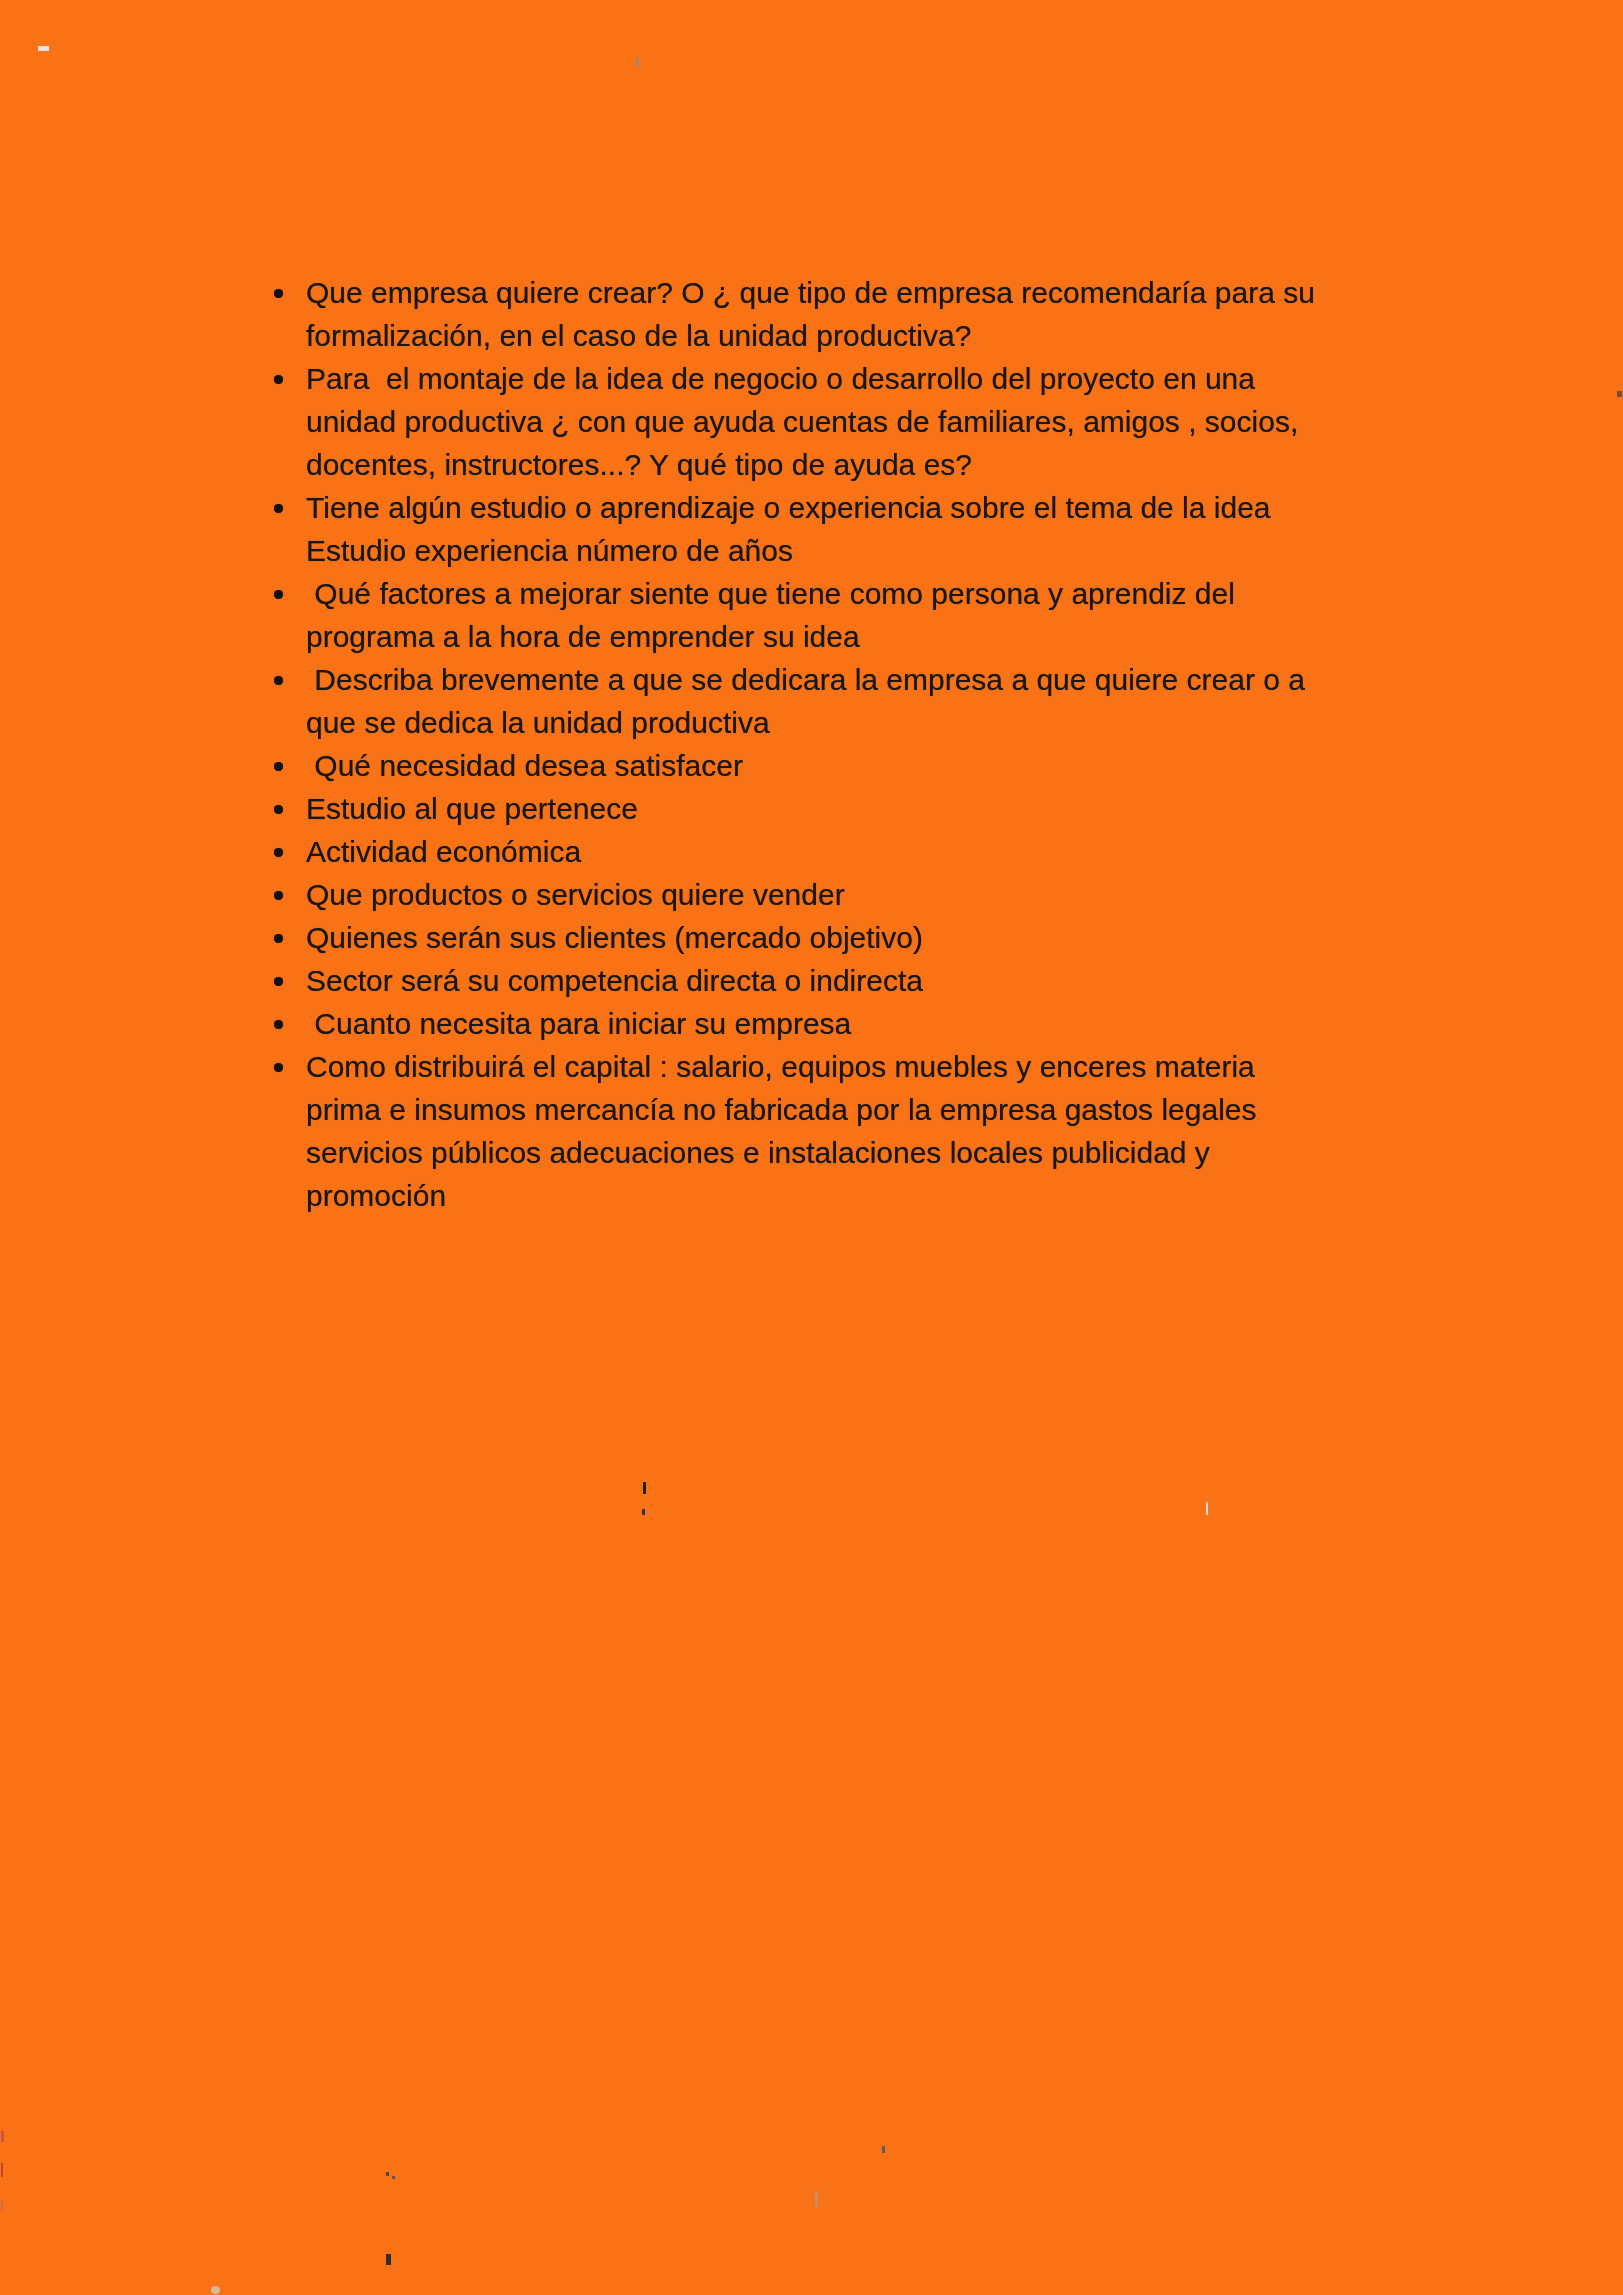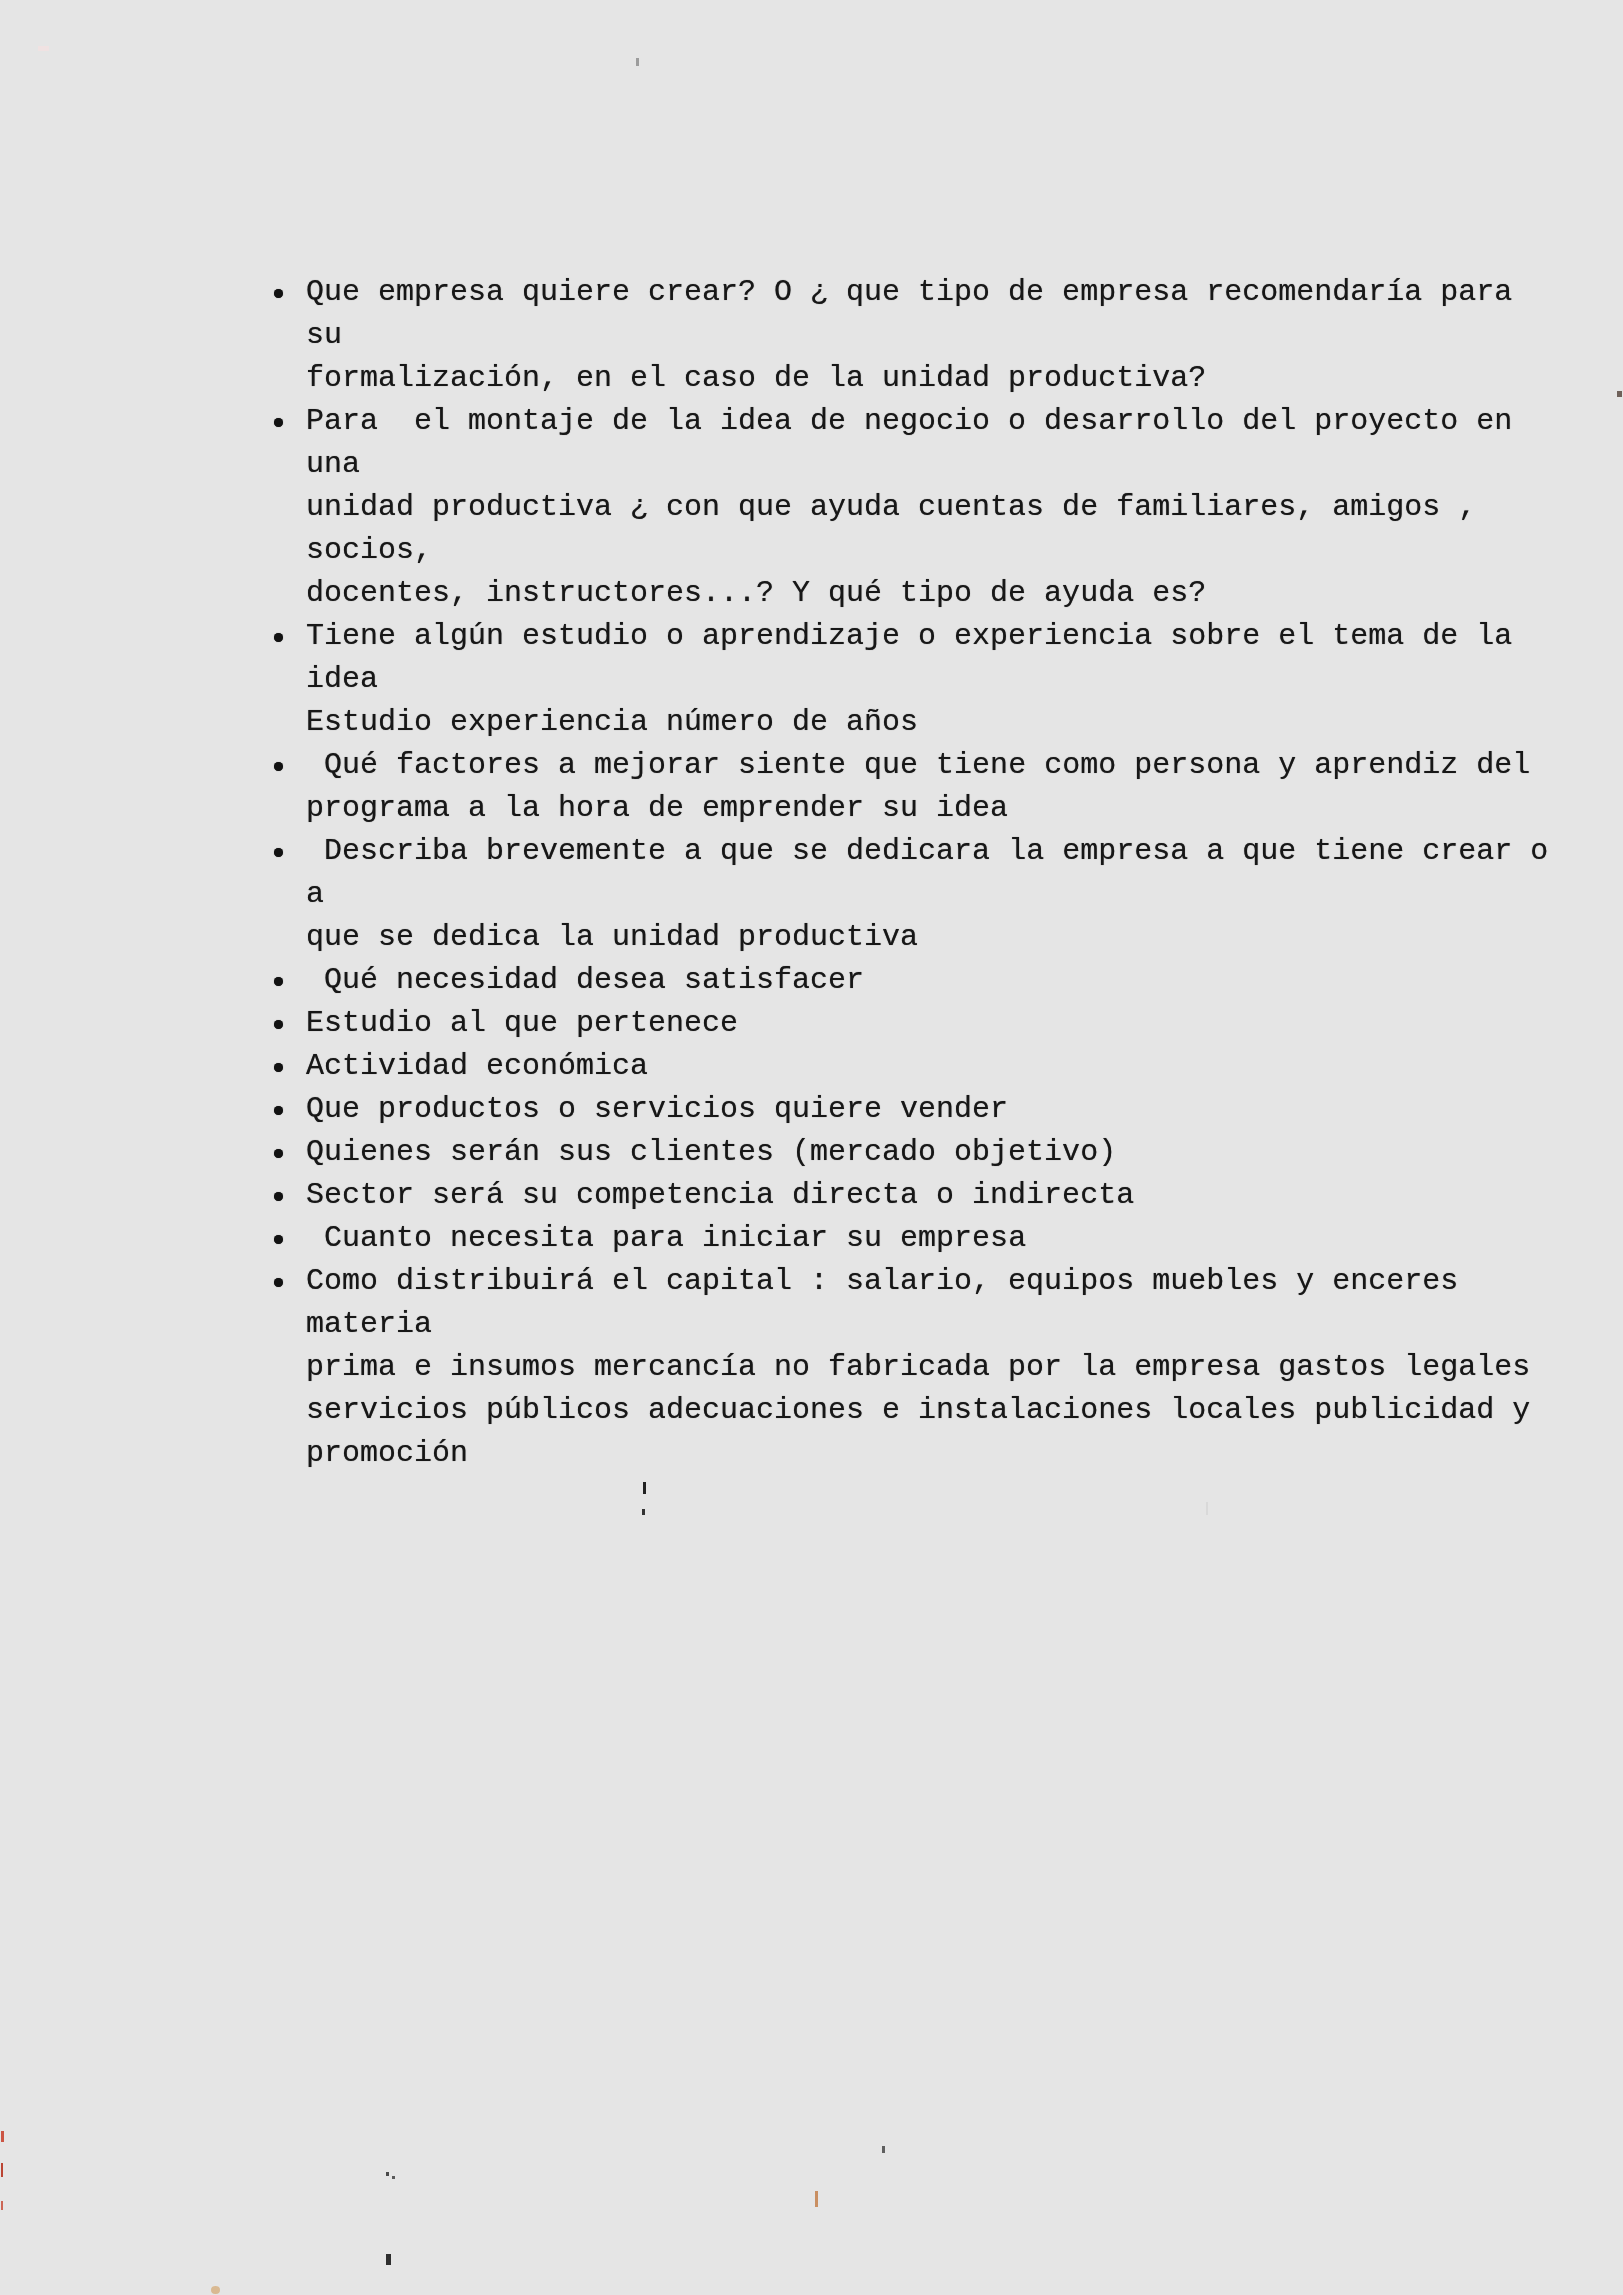--- a/index.html
+++ b/index.html
@@ -4,23 +4,23 @@
 <style>
   html, body {
     margin: 0;
     padding: 0;
     background: #ffffff;
   }
   .page {
     position: relative;
     width: 1623px;
     height: 2295px;
-    background: #e5e5e5;
+    background: #f97316;
     overflow: hidden;
-    font-family: Liberation Mono, monospace;
+    font-family: Liberation Sans, sans-serif;
   }
   .doc-list {
     list-style: none;
     margin: 0;
     padding: 0;
     position: absolute;
     left: 274px;
     top: 271px;
     width: 1282px;
   }
@@ -59,21 +59,21 @@
   <ul class="doc-list">
     <li><span class="bullet"></span><span class="item-text">Que empresa quiere crear? O ¿ que tipo de empresa recomendaría para su
 formalización, en el caso de la unidad productiva?</span></li>
     <li><span class="bullet"></span><span class="item-text">Para  el montaje de la idea de negocio o desarrollo del proyecto en una
 unidad productiva ¿ con que ayuda cuentas de familiares, amigos , socios,
 docentes, instructores...? Y qué tipo de ayuda es?</span></li>
     <li><span class="bullet"></span><span class="item-text">Tiene algún estudio o aprendizaje o experiencia sobre el tema de la idea
 Estudio experiencia número de años</span></li>
     <li><span class="bullet"></span><span class="item-text"> Qué factores a mejorar siente que tiene como persona y aprendiz del
 programa a la hora de emprender su idea</span></li>
-    <li><span class="bullet"></span><span class="item-text"> Describa brevemente a que se dedicara la empresa a que tiene crear o a
+    <li><span class="bullet"></span><span class="item-text"> Describa brevemente a que se dedicara la empresa a que quiere crear o a
 que se dedica la unidad productiva</span></li>
     <li><span class="bullet"></span><span class="item-text"> Qué necesidad desea satisfacer</span></li>
     <li><span class="bullet"></span><span class="item-text">Estudio al que pertenece</span></li>
     <li><span class="bullet"></span><span class="item-text">Actividad económica</span></li>
     <li><span class="bullet"></span><span class="item-text">Que productos o servicios quiere vender</span></li>
     <li><span class="bullet"></span><span class="item-text">Quienes serán sus clientes (mercado objetivo)</span></li>
     <li><span class="bullet"></span><span class="item-text">Sector será su competencia directa o indirecta</span></li>
     <li><span class="bullet"></span><span class="item-text"> Cuanto necesita para iniciar su empresa</span></li>
     <li><span class="bullet"></span><span class="item-text">Como distribuirá el capital : salario, equipos muebles y enceres materia
 prima e insumos mercancía no fabricada por la empresa gastos legales

